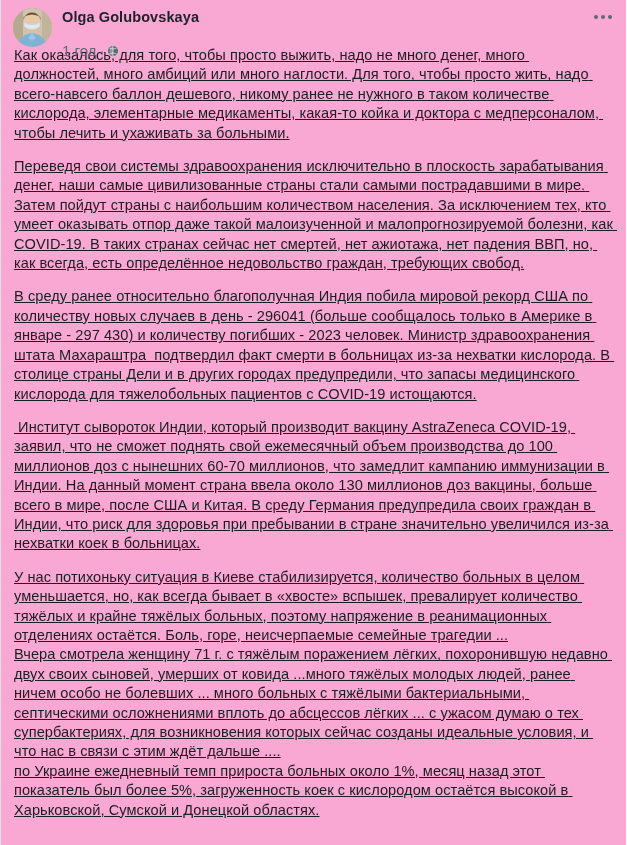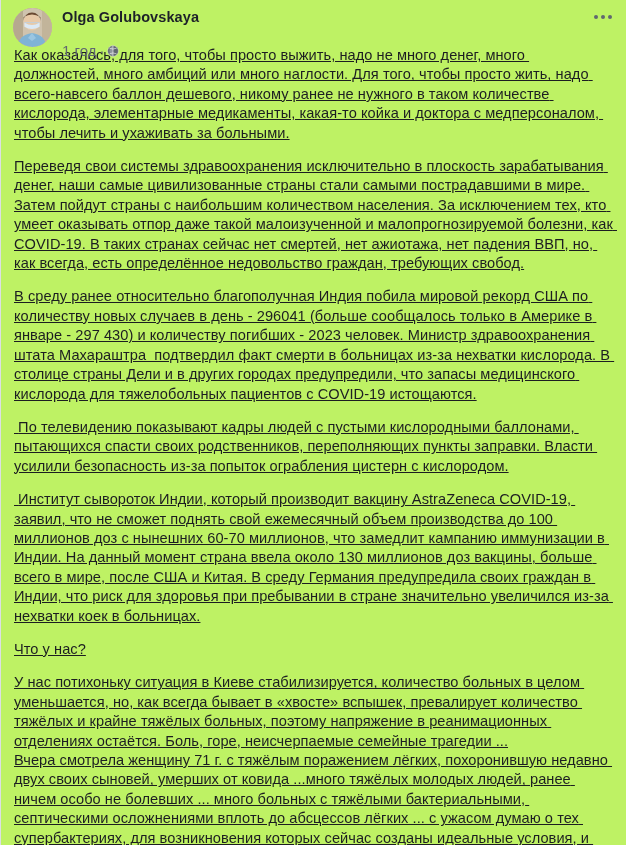--- a/index.html
+++ b/index.html
@@ -8,21 +8,21 @@
     background: #ffffff;
   }
   body {
     font-family: "Liberation Sans", "DejaVu Sans", sans-serif;
   }
   .post-card {
     position: relative;
     width: 627px;
     height: 845px;
     box-sizing: border-box;
-    background: #bef264;
+    background: #f9a8d4;
     border-left: 1px solid #dcdfe3;
     border-right: 1px solid #ffffff;
     overflow: hidden;
   }
   
   .post-header {
     display: flex;
     align-items: flex-start;
     padding: 8px 12px 0 12px;
     position: relative;
@@ -151,22 +151,20 @@
       <i></i>
       <i></i>
       <i></i>
     </div>
   </div>
 
   <div class="post-body">
     <p>Как оказалось, для того, чтобы просто выжить, надо не много денег, много должностей, много амбиций или много наглости. Для того, чтобы просто жить, надо всего-навсего баллон дешевого, никому ранее не нужного в таком количестве кислорода, элементарные медикаменты, какая-то койка и доктора с медперсоналом, чтобы лечить и ухаживать за больными.</p>
     <p>Переведя свои системы здравоохранения исключительно в плоскость зарабатывания денег, наши самые цивилизованные страны стали самыми пострадавшими в мире. Затем пойдут страны с наибольшим количеством населения. За исключением тех, кто умеет оказывать отпор даже такой малоизученной и малопрогнозируемой болезни, как COVID-19. В таких странах сейчас нет смертей, нет ажиотажа, нет падения ВВП, но, как всегда, есть определённое недовольство граждан, требующих свобод.</p>
     <p>В среду ранее относительно благополучная Индия побила мировой рекорд США по количеству новых случаев в день - 296041 (больше сообщалось только в Америке в январе - 297 430) и количеству погибших - 2023 человек. Министр здравоохранения штата Махараштра  подтвердил факт смерти в больницах из-за нехватки кислорода. В столице страны Дели и в других городах предупредили, что запасы медицинского кислорода для тяжелобольных пациентов с COVID-19 истощаются.</p>
-    <p> По телевидению показывают кадры людей с пустыми кислородными баллонами, пытающихся спасти своих родственников, переполняющих пункты заправки. Власти усилили безопасность из-за попыток ограбления цистерн с кислородом.</p>
     <p> Институт сывороток Индии, который производит вакцину AstraZeneca COVID-19, заявил, что не сможет поднять свой ежемесячный объем производства до 100 миллионов доз с нынешних 60-70 миллионов, что замедлит кампанию иммунизации в Индии. На данный момент страна ввела около 130 миллионов доз вакцины, больше всего в мире, после США и Китая. В среду Германия предупредила своих граждан в Индии, что риск для здоровья при пребывании в стране значительно увеличился из-за нехватки коек в больницах.</p>
-    <p>Что у нас?</p>
     <p>У нас потихоньку ситуация в Киеве стабилизируется, количество больных в целом уменьшается, но, как всегда бывает в «хвосте» вспышек, превалирует количество тяжёлых и крайне тяжёлых больных, поэтому напряжение в реанимационных отделениях остаётся. Боль, горе, неисчерпаемые семейные трагедии ...
 Вчера смотрела женщину 71 г. с тяжёлым поражением лёгких, похоронившую недавно двух своих сыновей, умерших от ковида ...много тяжёлых молодых людей, ранее ничем особо не болевших ... много больных с тяжёлыми бактериальными, септическими осложнениями вплоть до абсцессов лёгких ... с ужасом думаю о тех супербактериях, для возникновения которых сейчас созданы идеальные условия, и что нас в связи с этим ждёт дальше ....
 по Украине ежедневный темп прироста больных около 1%, месяц назад этот показатель был более 5%, загруженность коек с кислородом остаётся высокой в Харьковской, Сумской и Донецкой областях.</p>
 
   </div>
 
 </div>
 
 </body></html>

